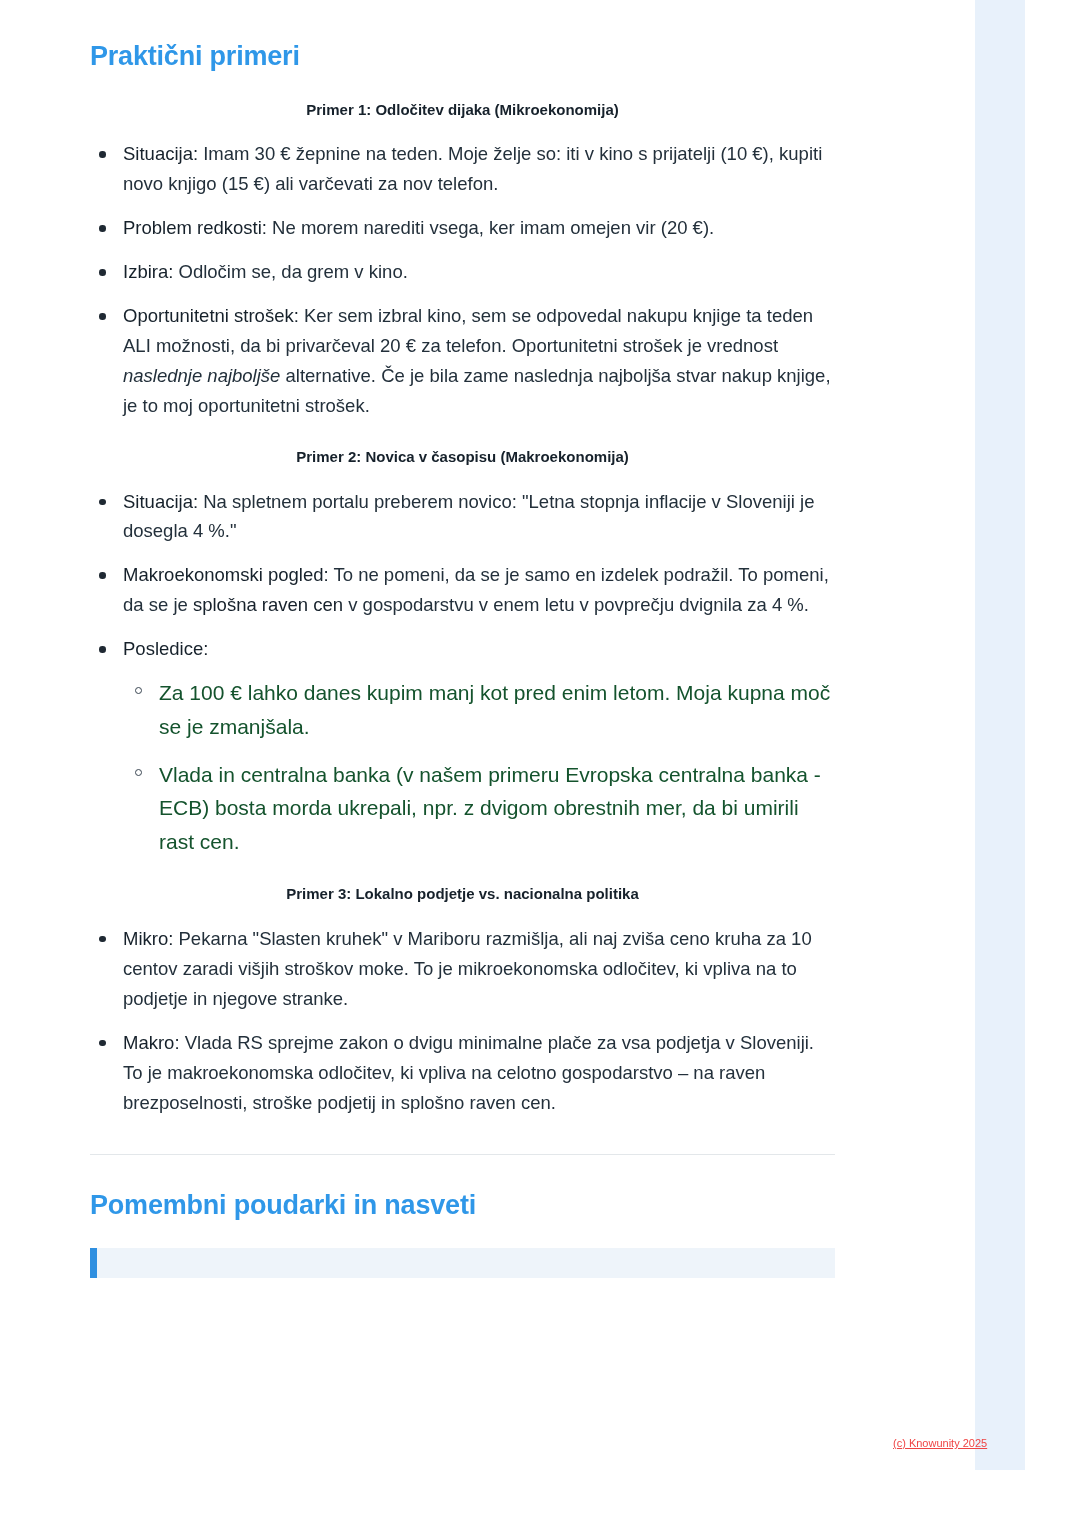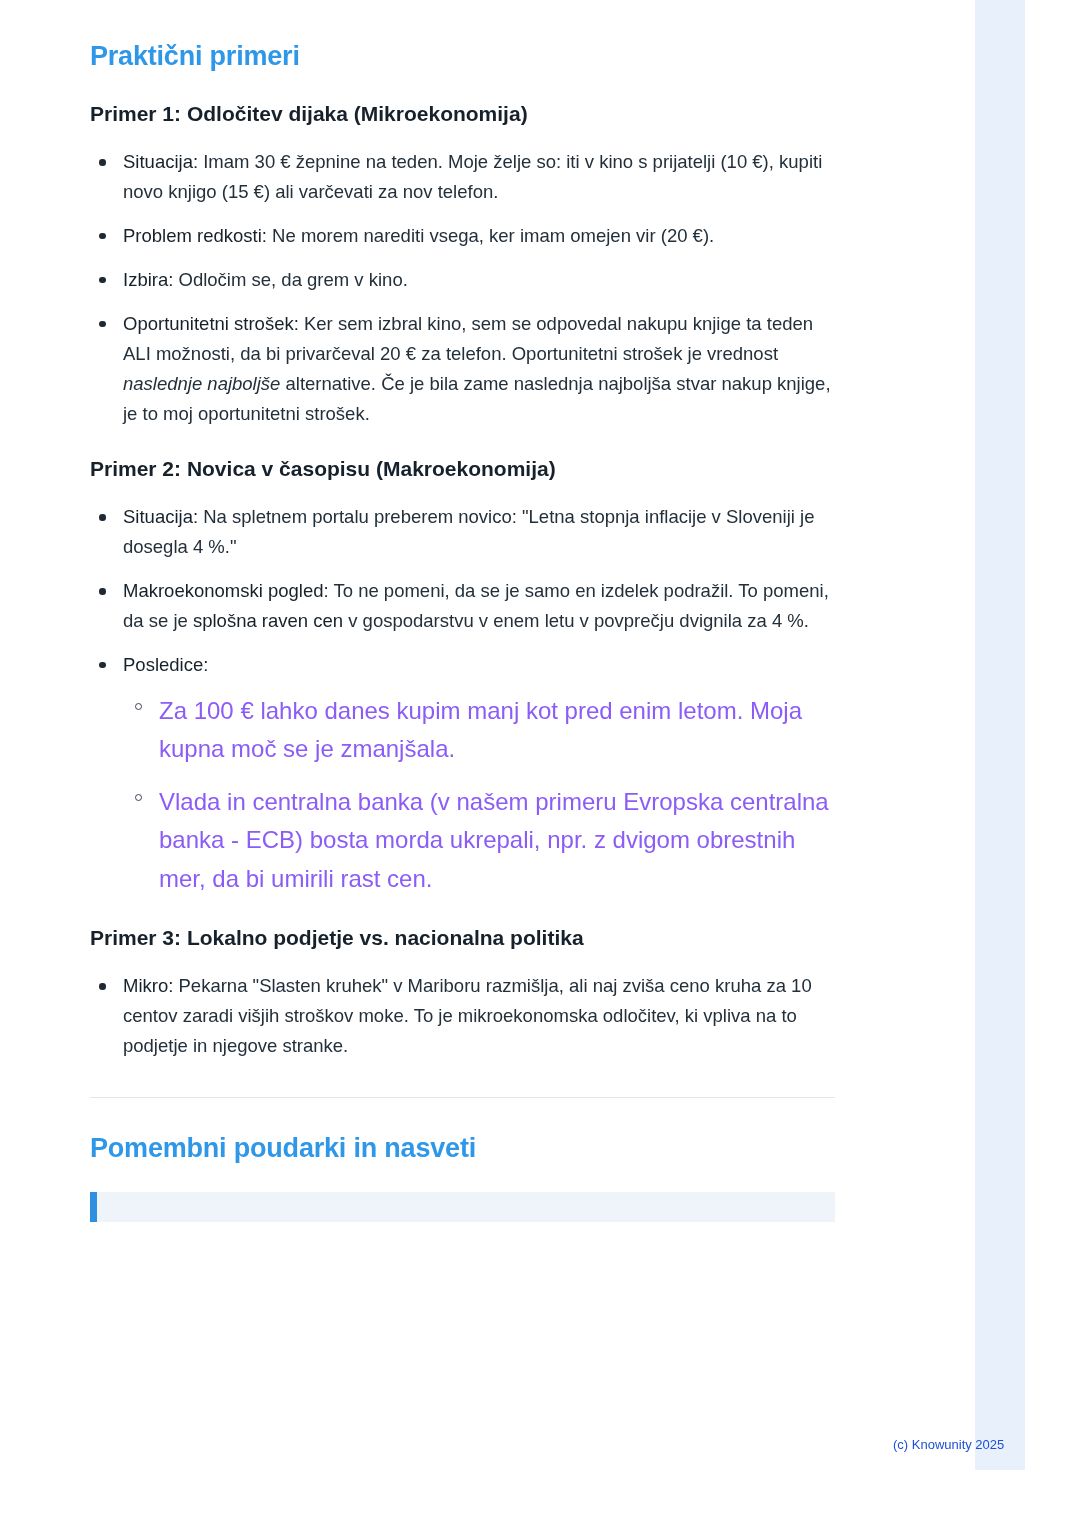--- a/index.html
+++ b/index.html
@@ -43,25 +43,26 @@
   h1.section-title {
     font-size: 27px;
     line-height: 1.25;
     color: #2f97e8;
     font-weight: bold;
     margin: 0 0 26px 0;
     letter-spacing: -0.2px;
   }
 
   h2.sub-title {
-    font-size: 21px;
+    font-size: 15px;
     font-weight: bold;
     color: #16212b;
     margin: 0 0 20px 0;
     line-height: 1.3;
+    text-align: center;
   }
 
   ul.bullets {
     list-style: none;
     margin: 0 0 26px 0;
     padding: 0;
   }
   ul.bullets > li {
     position: relative;
     padding-left: 33px;
@@ -83,23 +84,23 @@
   ul.bullets > li:last-child { margin-bottom: 0; }
 
   ul.sub-bullets {
     list-style: none;
     margin: 12px 0 0 0;
     padding: 0;
   }
   ul.sub-bullets > li {
     position: relative;
     padding-left: 36px;
-    font-size: 24px;
+    font-size: 21px;
     line-height: 1.6;
-    color: #8b5cf6;
+    color: #14532d;
     margin-bottom: 14px;
   }
   ul.sub-bullets > li::before {
     content: "";
     position: absolute;
     left: 12px;
     top: 11px;
     width: 7px;
     height: 7px;
     border-radius: 50%;
@@ -123,23 +124,24 @@
     height: 30px;
     background: #eef4fa;
     border-left: 7px solid #2f8fe0;
     box-sizing: border-box;
   }
 
   .watermark {
     position: absolute;
     left: 893px;
     top: 1437px;
-    font-size: 13px;
-    color: #1d4ed8;
+    font-size: 11px;
+    color: #ef4444;
     white-space: nowrap;
+    text-decoration: underline;
   }
 </style>
 </head>
 <body>
 
 <div class="page">
 
   <div class="side-band"></div>
 
   <div class="content">
@@ -177,20 +179,23 @@
           <li>Vlada in centralna banka (v našem primeru Evropska centralna banka - ECB) bosta morda ukrepali, npr. z dvigom obrestnih mer, da bi umirili rast cen.</li>
         </ul>
       </li>
     </ul>
 
     <h2 class="sub-title">Primer 3: Lokalno podjetje vs. nacionalna politika</h2>
     <ul class="bullets">
       <li>
         <b>Mikro:</b><span> Pekarna "Slasten kruhek" v Mariboru razmišlja, ali naj zviša ceno kruha za 10 centov zaradi višjih stroškov moke. To je mikroekonomska odločitev, ki vpliva na to podjetje in njegove stranke.</span>
       </li>
+      <li>
+        <b>Makro:</b><span> Vlada RS sprejme zakon o dvigu minimalne plače za vsa podjetja v Sloveniji. To je makroekonomska odločitev, ki vpliva na celotno gospodarstvo – na raven brezposelnosti, stroške podjetij in splošno raven cen.</span>
+      </li>
     </ul>
 
     <hr class="divider">
 
     <h1 class="section-title">Pomembni poudarki in nasveti</h1>
 
     <div class="callout"></div>
 
   </div>
 

